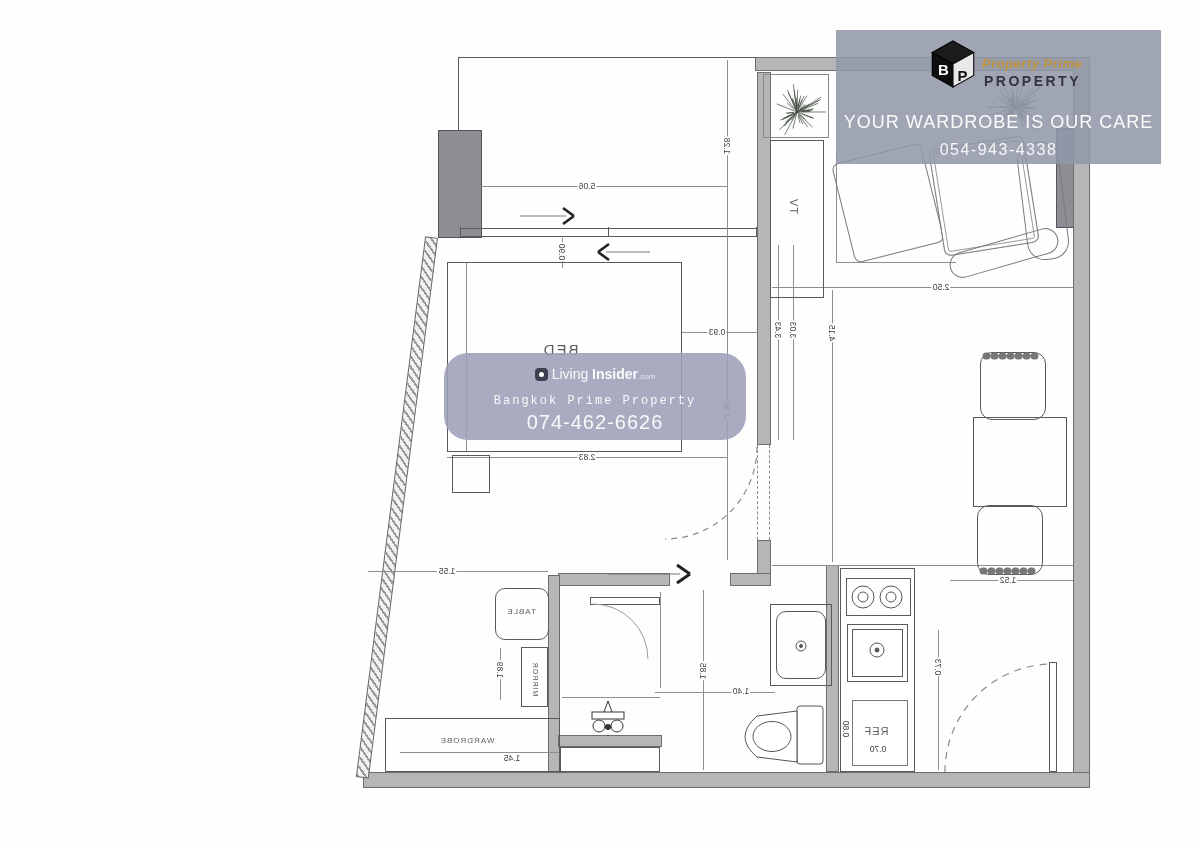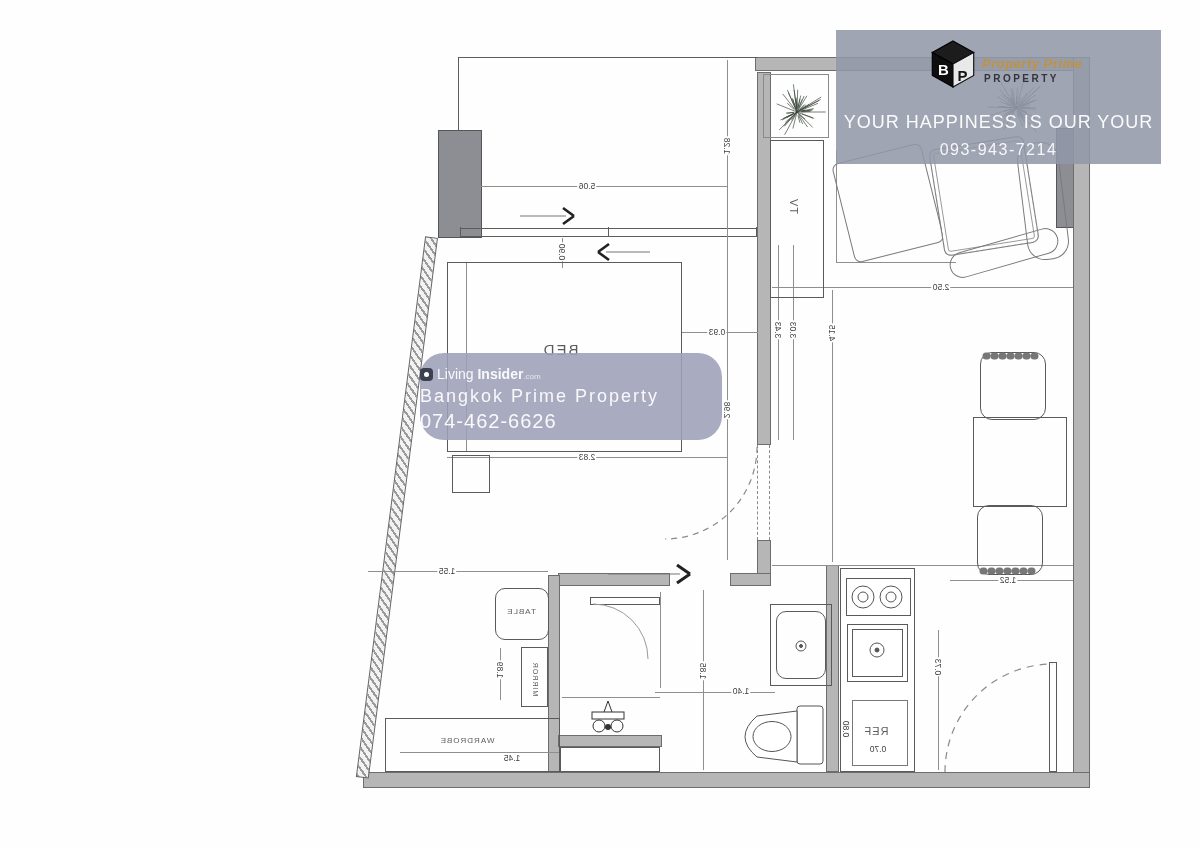--- a/index.html
+++ b/index.html
@@ -28,28 +28,28 @@
   svg.layer{position:absolute;left:0;top:0;pointer-events:none;}
   
   .wm-top{position:absolute;left:836px;top:30px;width:325px;height:134px;
           background:rgba(146,152,169,0.87);color:#fff;}
   .wm-top .tag{position:absolute;left:0;right:0;top:82px;text-align:center;font-size:18px;
           letter-spacing:1px;color:rgba(255,255,255,0.95);}
   .wm-top .ph{position:absolute;left:0;right:0;top:111px;text-align:center;font-size:16px;
           letter-spacing:1.5px;color:rgba(255,255,255,0.9);}
   .wm-top .brand1{position:absolute;left:146px;top:26px;font-size:13px;font-style:italic;
           font-weight:bold;color:rgba(199,146,42,0.85);letter-spacing:.5px;}
-  .wm-top .brand2{position:absolute;left:148px;top:43px;font-size:10px;font-weight:bold;
+  .wm-top .brand2{position:absolute;left:148px;top:43px;font-size:14px;font-weight:bold;
           color:#34343c;letter-spacing:2.5px;}
-  .wm-c{position:absolute;left:420px;top:353px;width:302px;height:87px;border-radius:24px;
-        background:rgba(157,161,183,0.88);color:rgba(255,255,255,0.93);}
+  .wm-c{position:absolute;left:444px;top:353px;width:302px;height:87px;border-radius:24px;
+        background:rgba(157,161,183,0.88);color:rgba(255,255,255,0.93);text-align:center;}
   .wm-c .row1{margin-top:13px;font-size:14px;}
   .wm-c .row1 b{font-weight:bold;}
   .wm-c .row1 .tld{font-size:8px;opacity:.75;}
-  .wm-c .row2{margin-top:4px;font-size:18px;letter-spacing:2px;}
+  .wm-c .row2{margin-top:12px;font-size:12px;letter-spacing:2px;font-family:Liberation Mono, monospace;}
   .wm-c .row3{margin-top:3px;font-size:20px;letter-spacing:1px;}
   .li-ico{display:inline-block;width:13px;height:13px;background:#3c4150;border-radius:4px;
         vertical-align:-2px;margin-right:4px;position:relative;}
   .li-ico::after{content:"";position:absolute;left:4px;top:4px;width:5px;height:5px;
         border-radius:50%;background:#fff;}
 </style>
 </head>
 <body>
 
 <div id="page">
@@ -320,22 +320,22 @@
   <div class="wm-top">
     <svg width="46" height="52" viewBox="0 0 40 44" style="position:absolute;left:94px;top:8px;">
       <polygon points="20,2 38,12 20,22 2,12" fill="#1c1c1c" stroke="#000"></polygon>
       <polygon points="2,12 20,22 20,42 2,32" fill="#0e0e0e" stroke="#000"></polygon>
       <polygon points="38,12 38,32 20,42 20,22" fill="#e9e9e9" stroke="#111"></polygon>
       <text x="7" y="32" font-size="13" font-weight="bold" fill="#fff" font-family="Liberation Sans,sans-serif">B</text>
       <text x="24" y="37" font-size="13" font-weight="bold" fill="#141414" font-family="Liberation Sans,sans-serif">P</text>
     </svg>
     <span class="brand1">Property Prime</span>
     <span class="brand2">PROPERTY</span>
-    <div class="tag">YOUR HAPPINESS IS OUR YOUR</div>
-    <div class="ph">093-943-7214</div>
+    <div class="tag">YOUR WARDROBE IS OUR CARE</div>
+    <div class="ph">054-943-4338</div>
   </div>
 
   <div class="wm-c">
     <div class="row1">
       <span class="li-ico"></span><span>Living</span>&nbsp;<b>Insider</b><span class="tld">.com</span>
     </div>
     <div class="row2">Bangkok Prime Property</div>
     <div class="row3">074-462-6626</div>
   </div>
 

